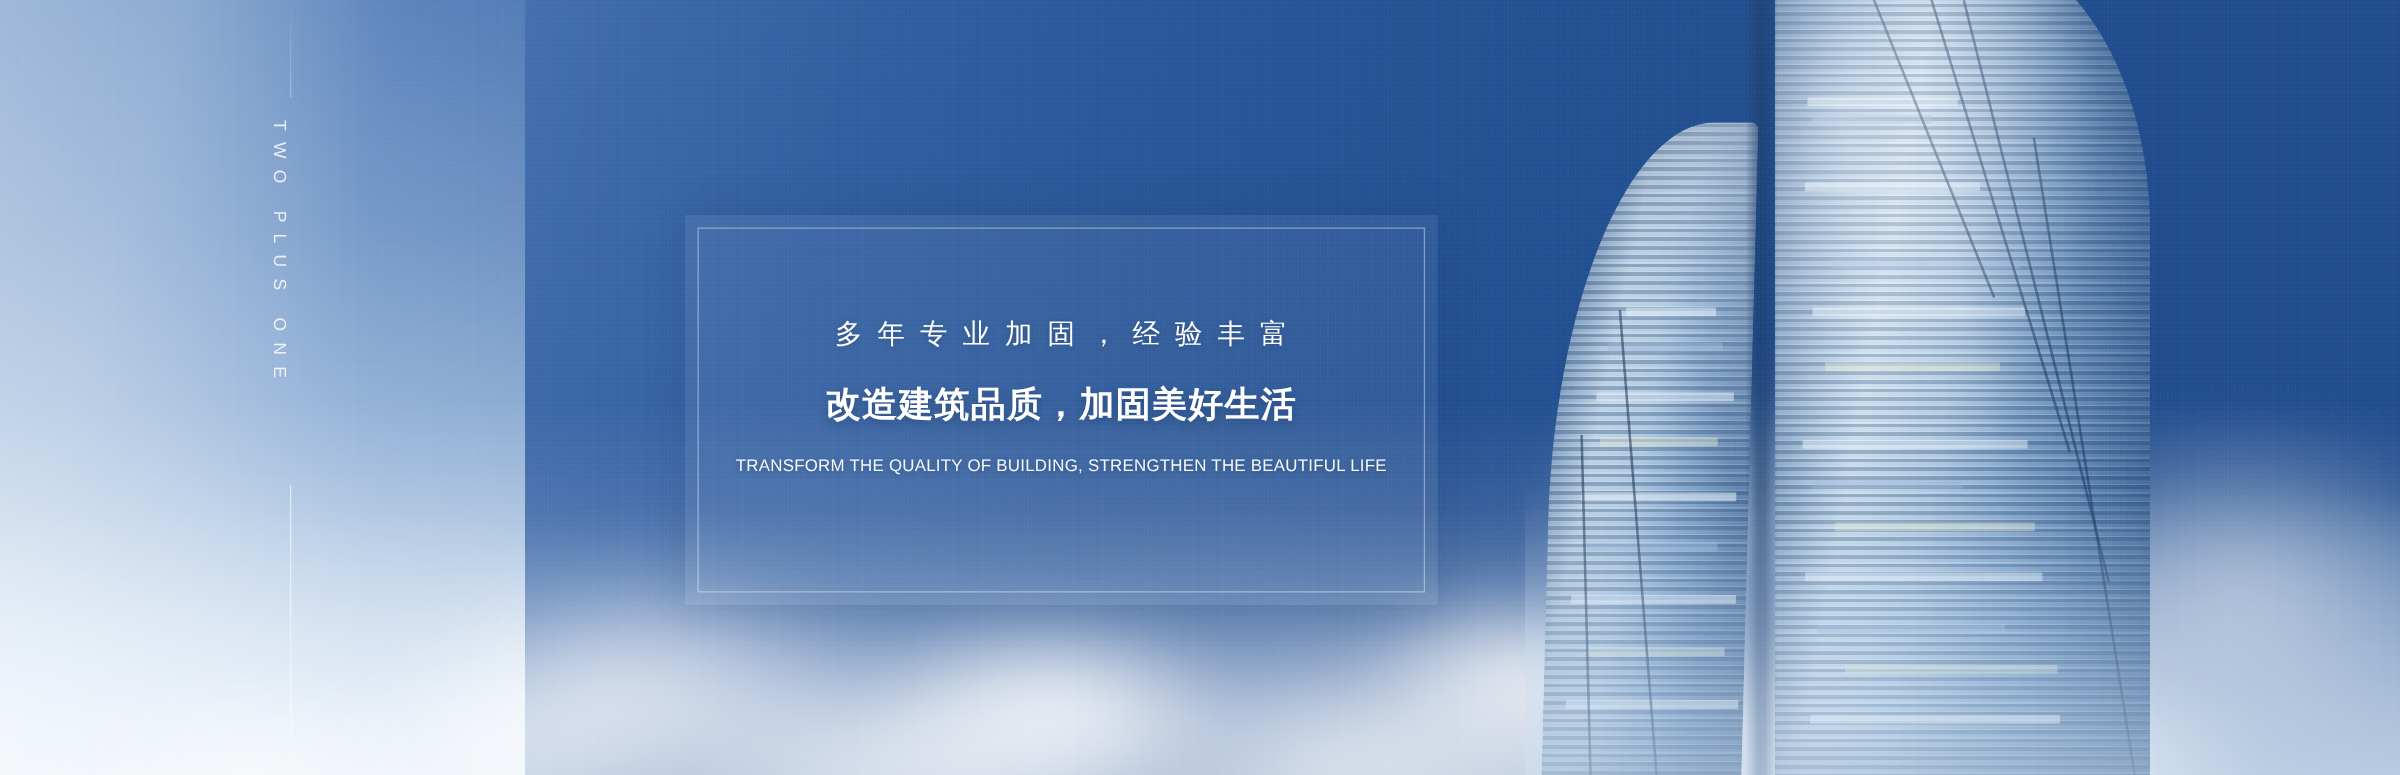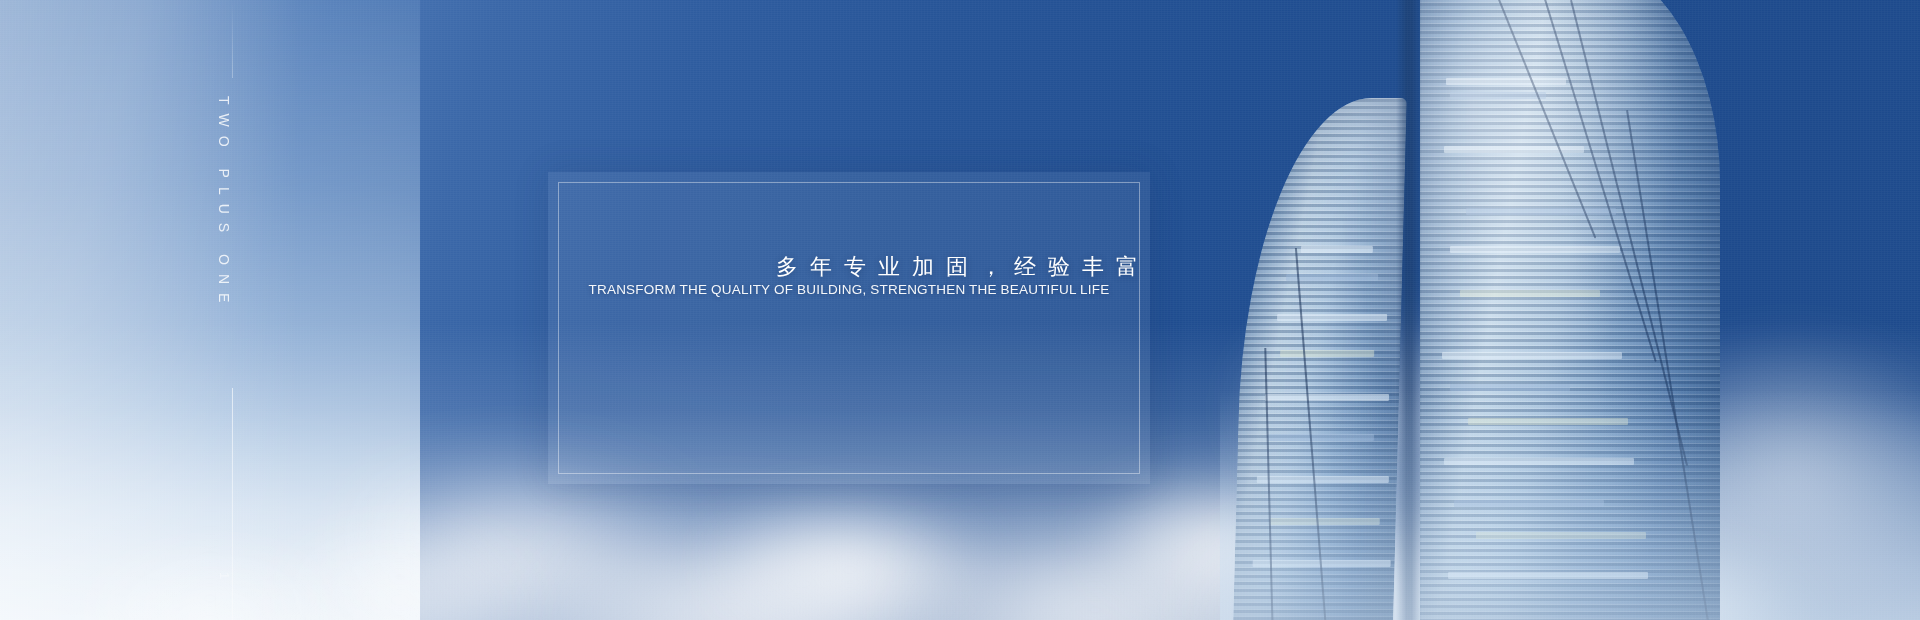--- a/index.html
+++ b/index.html
@@ -266,33 +266,32 @@
   }
   .subline {
     margin: 42px 0 0 0;
     font-size: 22px;
     font-weight: 400;
     letter-spacing: 12px;
     text-indent: 12px;
     line-height: 1;
     text-shadow: 0 1px 6px rgba(14,38,74,0.35);
     white-space: nowrap;
-    text-align: right;
   }
   .tagline-cn {
     margin: 32px 0 0 0;
     font-size: 28px;
     font-weight: 700;
     letter-spacing: 1px;
     line-height: 1;
     text-shadow: 0 2px 8px rgba(14,38,74,0.40);
     white-space: nowrap;
   }
   .tagline-en {
-    margin: 5px 0 0 0;
+    margin: 28px 0 0 0;
     font-size: 13.5px;
     font-weight: 400;
     letter-spacing: 0.2px;
     line-height: 1;
     color: rgba(255,255,255,0.95);
     text-shadow: 0 1px 4px rgba(14,38,74,0.35);
     white-space: nowrap;
   }
 
   
@@ -375,18 +374,19 @@
     <div class="brand-line-top"></div>
     <div class="brand-line"></div>
   </div>
   <div class="brand-text">TWO PLUS ONE</div>
   <div class="brand-mark">1</div>
 
   <div class="panel">
     <div class="panel-inner-border"></div>
     <div class="panel-content">
       <p class="subline">多年专业加固，经验丰富</p>
+      <p class="tagline-cn">改造建筑品质，加固美好生活</p>
       <p class="tagline-en">TRANSFORM THE QUALITY OF BUILDING, STRENGTHEN THE BEAUTIFUL LIFE</p>
     </div>
   </div>
 
   <div class="grain"></div>
 </div>
 
 </body></html>

